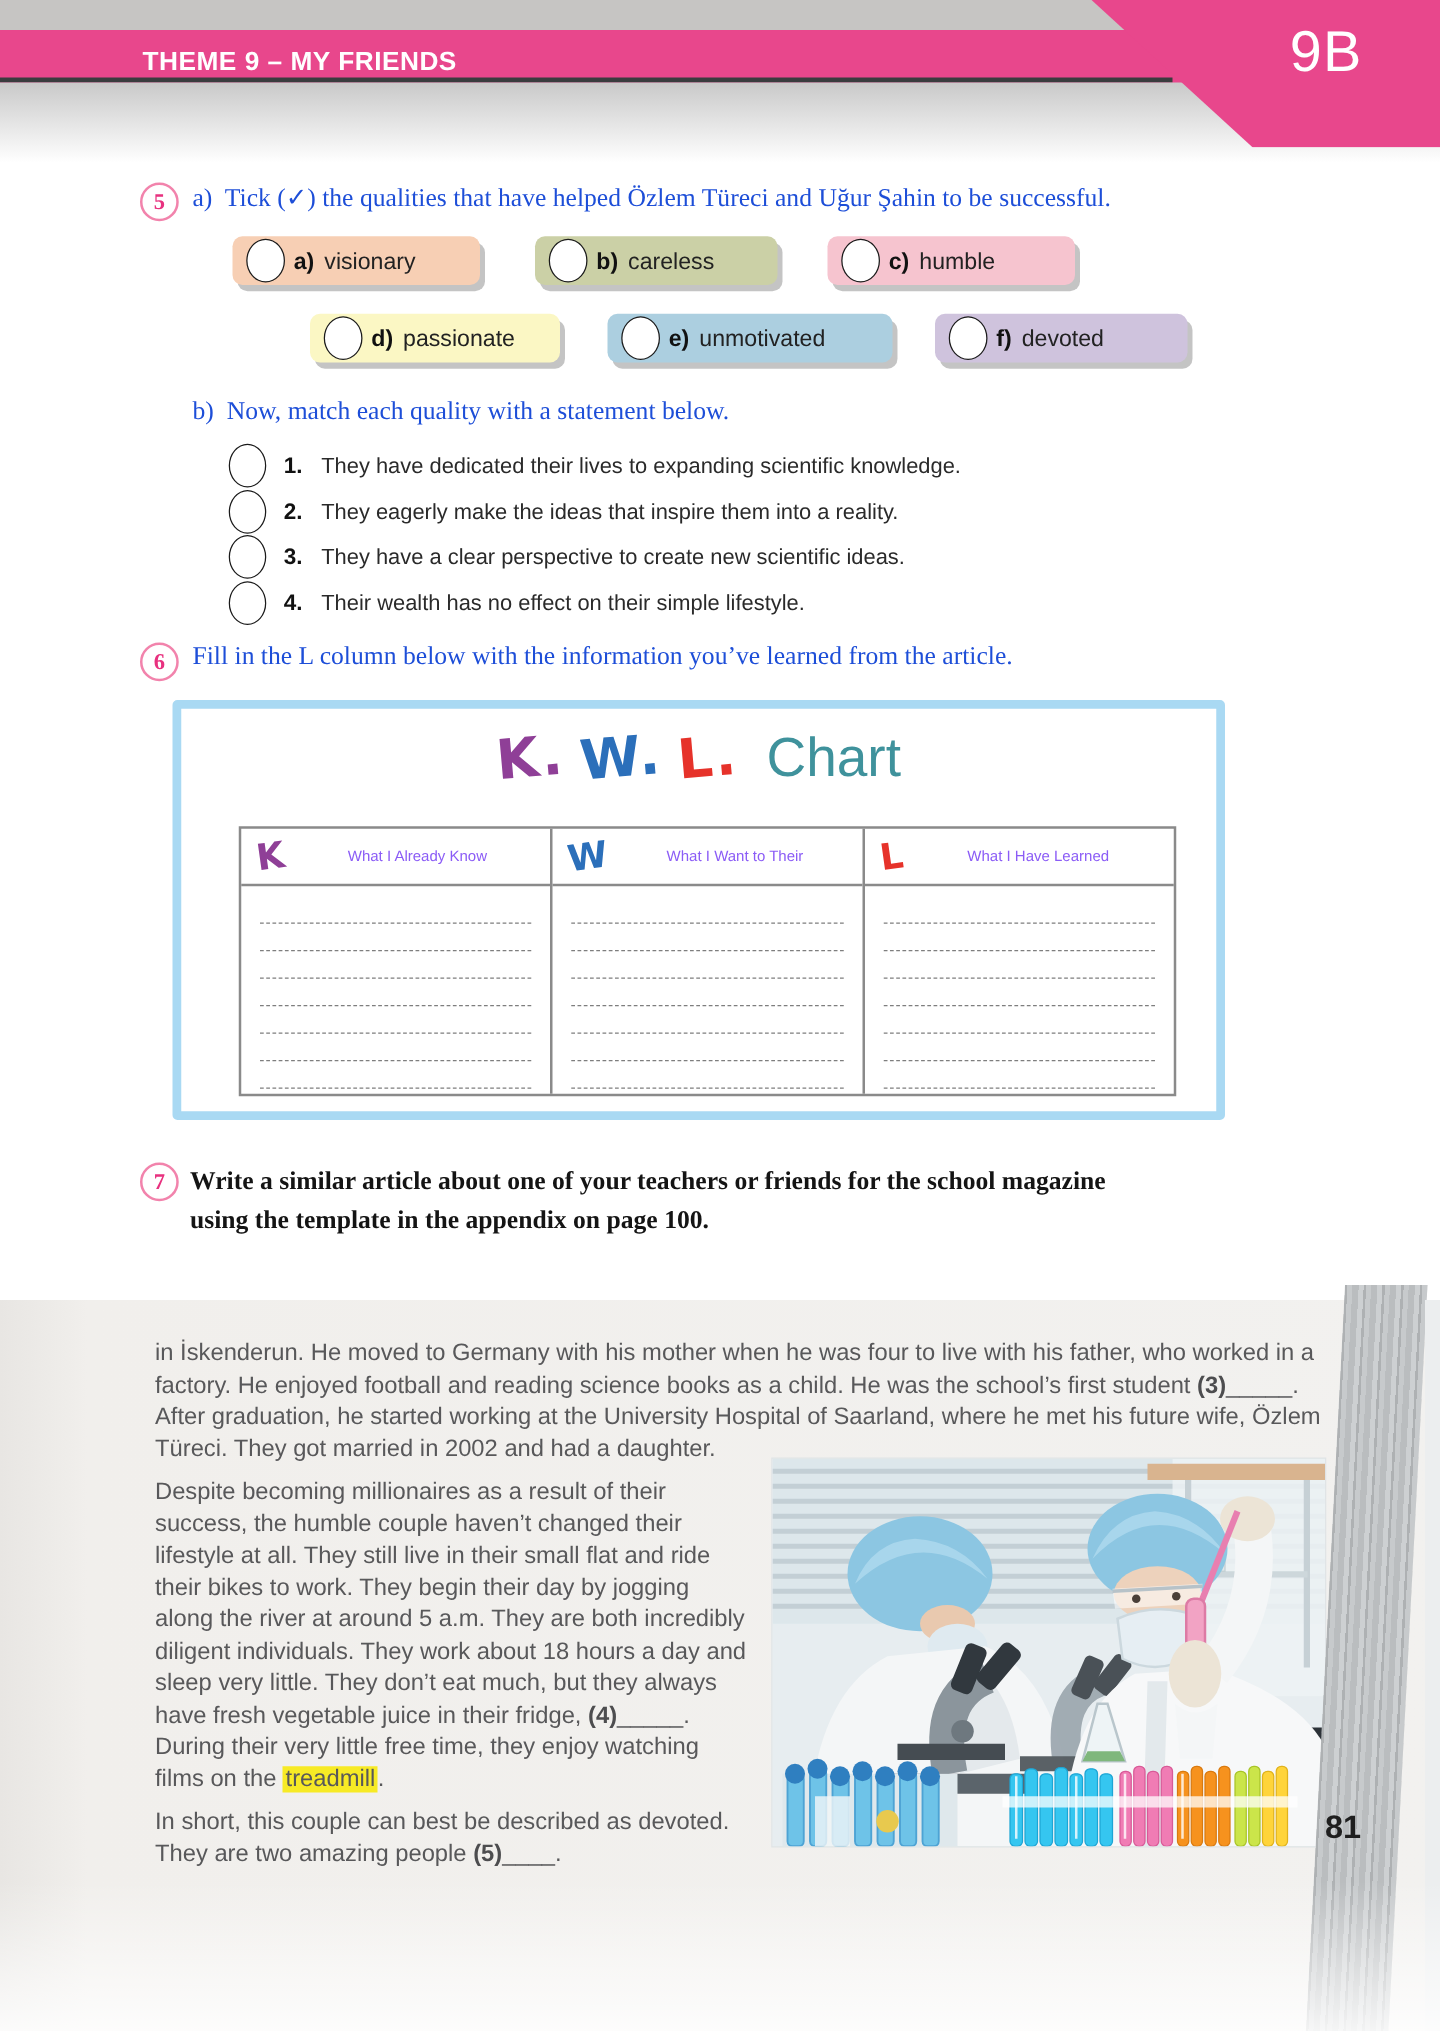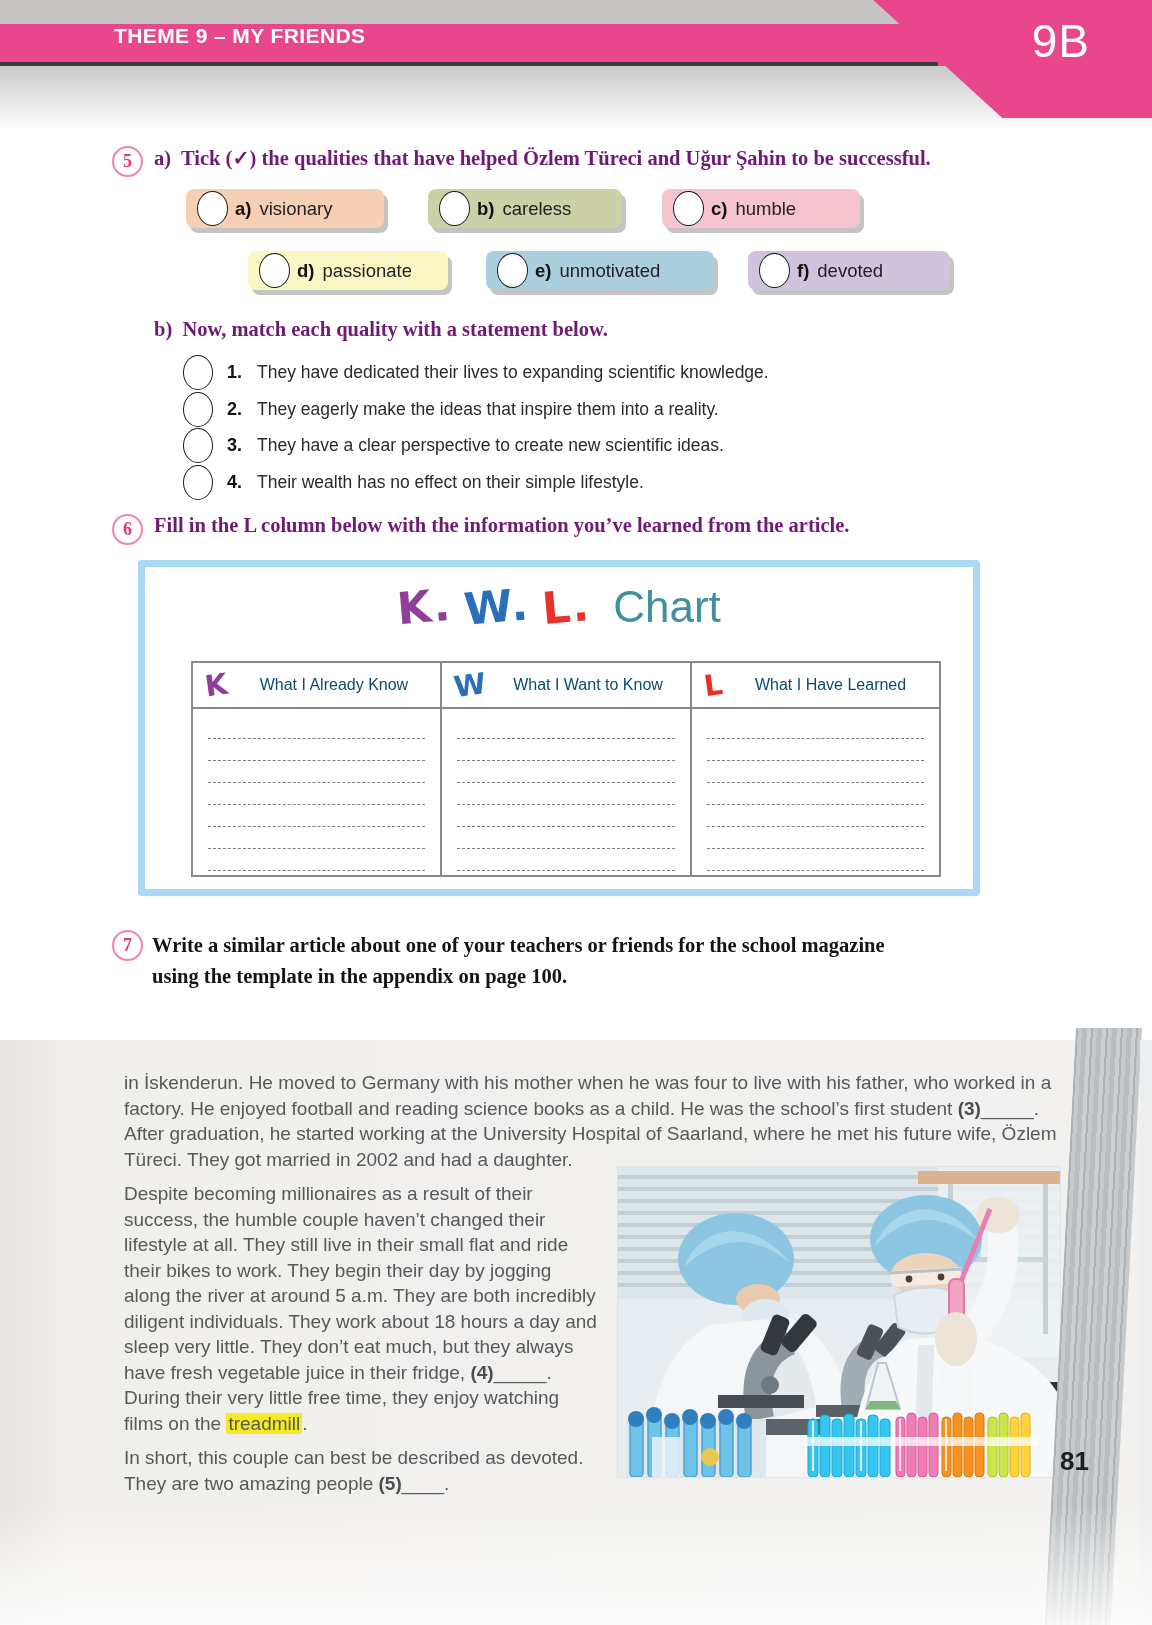--- a/index.html
+++ b/index.html
@@ -2,37 +2,37 @@
 <html><head>
 <meta charset="utf-8">
 <style>
   html,body{margin:0;padding:0;background:#fff;}
   #canvas{position:relative;width:1152px;height:1625px;background:#ffffff;overflow:hidden;
           font-family:"Liberation Sans",sans-serif;}
 
   
   .band-gray{position:absolute;left:0;top:0;width:1152px;height:24px;background:#c6c5c3;}
   .band-pink{position:absolute;left:0;top:24px;width:1152px;height:52px;background:#e8478c;
-             display:flex;align-items:flex-start;}
+             display:flex;align-items:center;}
   .theme-label{color:#fff;font-weight:bold;font-size:21px;letter-spacing:.4px;margin-left:114px;
                font-family:"Liberation Sans",sans-serif;}
   .dark-line{position:absolute;left:0;top:62px;width:938px;height:4px;background:#3a3c3e;}
   .fade{position:absolute;left:0;top:66px;width:1152px;height:64px;
         background:linear-gradient(#c9c9c9,#ffffff);}
   .pink-shape{position:absolute;left:0;top:0;width:1152px;height:118px;background:#e8478c;
               clip-path:polygon(75.8% 0,100% 0,100% 100%,87% 100%);}
   .unit-label{position:absolute;right:62px;top:14px;color:#fff;font-size:46px;font-weight:300;
               letter-spacing:1px;font-family:"Liberation Sans",sans-serif;text-align:right;}
 
   
   .num-badge{position:absolute;width:27px;height:27px;border:2px solid #f283ac;border-radius:50%;
              color:#e8317f;font-weight:bold;font-size:18px;display:flex;align-items:center;
              justify-content:center;background:#fff;font-family:"Liberation Serif",serif;}
-  .ex-title{position:absolute;font-family:"Liberation Serif",serif;font-weight:bold;
-            font-size:20.5px;color:#701a75;}
+  .ex-title{position:absolute;font-family:"Liberation Serif",serif;font-weight:normal;
+            font-size:20.5px;color:#1d4ed8;}
 
   
   .pill{position:absolute;height:39px;border-radius:8px;display:flex;align-items:center;
         box-shadow:4px 5px 0 rgba(125,125,125,.45);}
   .pill .circ{width:29px;height:33px;border:1.8px solid #1b1b1b;border-radius:50%;background:#fff;
         margin-left:11px;flex:0 0 auto;}
   .pill .key{font-weight:bold;font-size:18.5px;color:#111;margin-left:7px;}
   .pill .lab{font-size:18.5px;color:#222;margin-left:8px;}
 
   
@@ -50,21 +50,21 @@
   .kwl-letter{font-weight:bold;font-family:"DejaVu Sans",sans-serif;display:inline-block;
               transform:rotate(-5deg);letter-spacing:2px;}
   .kwl-word{color:#3f929c;font-family:"Liberation Sans",sans-serif;margin-left:10px;}
   .kwl-table{position:absolute;left:46px;top:94px;width:746px;height:212px;border:2px solid #8a8a8a;
              display:flex;}
   .kwl-col{flex:1;border-right:2px solid #8a8a8a;display:flex;flex-direction:column;}
   .kwl-col:last-child{border-right:none;}
   .kwl-head{height:44px;border-bottom:2px solid #8a8a8a;display:flex;align-items:center;}
   .col-letter{font-size:29px;font-weight:bold;font-family:"DejaVu Sans",sans-serif;margin-left:12px;
               transform:rotate(-8deg);}
-  .col-heading{font-size:16px;color:#0c4a6e;margin:16px auto;}
+  .col-heading{font-size:12px;color:#8b5cf6;margin:16px auto;}
   .kwl-body{flex:1;padding-top:8px;}
   .dash{height:21px;border-bottom:1.5px dashed #7e7e7e;width:88%;margin:0 auto;}
 
   
   .ex7-text{position:absolute;left:152px;top:930px;font-family:Liberation Serif, serif;
             font-weight:bold;font-size:20.5px;color:#141414;line-height:31px;}
 
   
   .bottom{position:absolute;left:0;top:1040px;width:1152px;height:585px;
           background:linear-gradient(90deg,#e8e6e3 0,#f1efec 70px,#f2f1ef 100%);}
@@ -190,21 +190,21 @@
             <div class="dash"></div>
             <div class="dash"></div>
             <div class="dash"></div>
             <div class="dash"></div>
             <div class="dash"></div>
           </div>
       </div>
       <div class="kwl-col">
         <div class="kwl-head">
           <span class="col-letter" style="color: rgb(43, 111, 186);">W</span>
-          <span class="col-heading">What I Want to Know</span>
+          <span class="col-heading">What I Want to Their</span>
         </div>
         <div class="kwl-body dash-area">
             <div class="dash"></div>
             <div class="dash"></div>
             <div class="dash"></div>
             <div class="dash"></div>
             <div class="dash"></div>
             <div class="dash"></div>
             <div class="dash"></div>
           </div>

